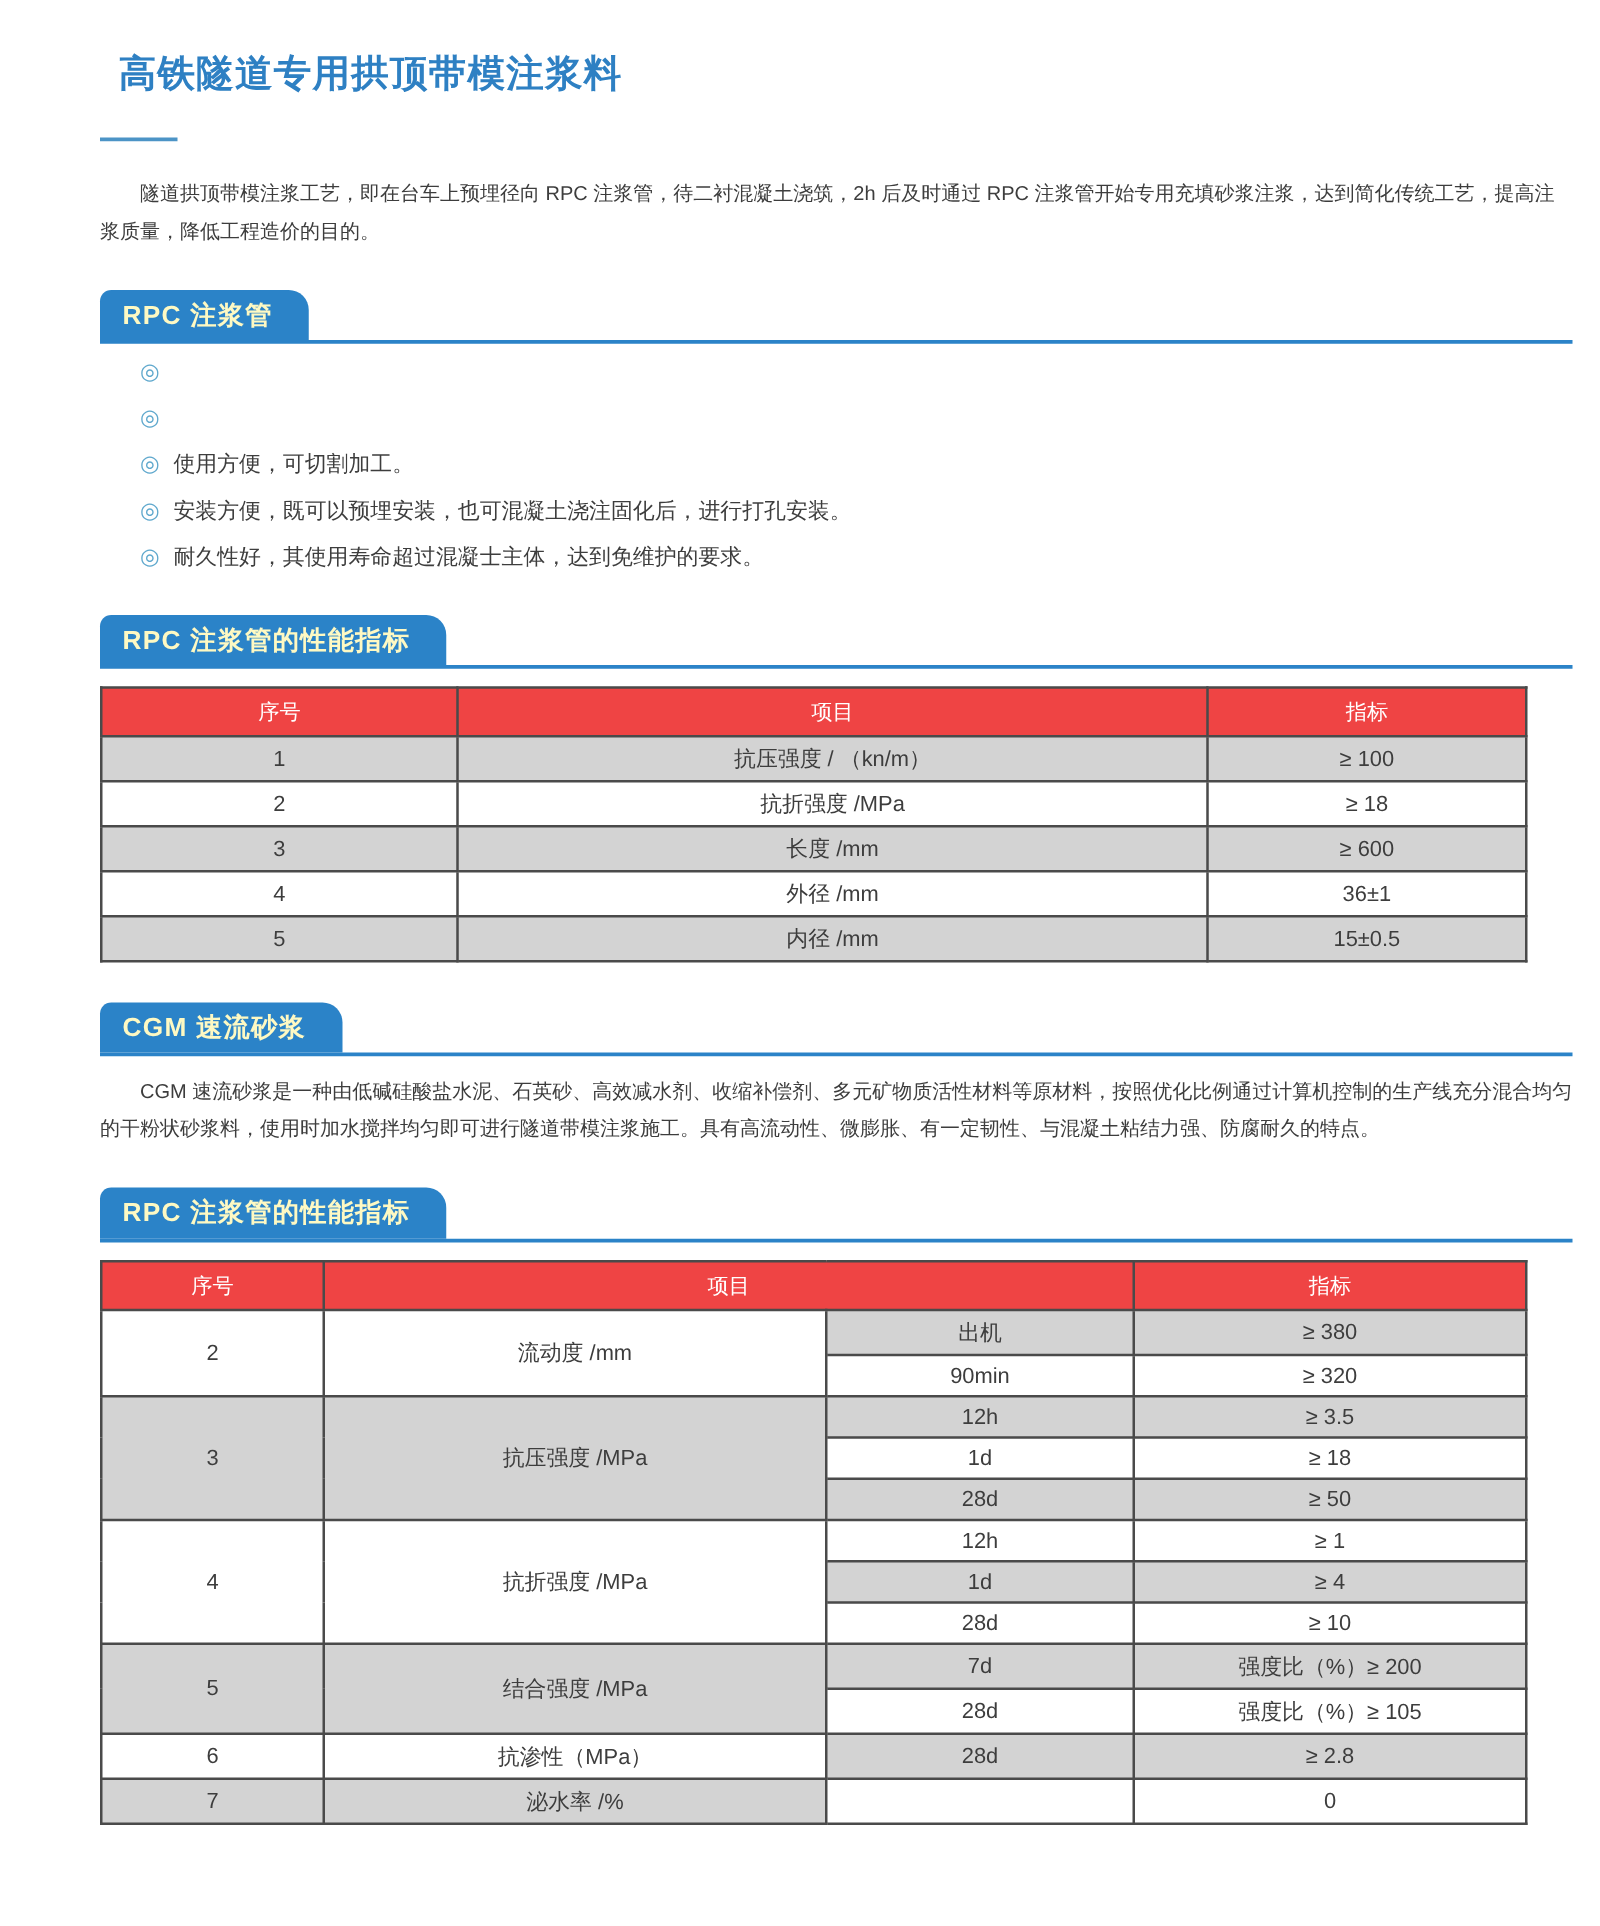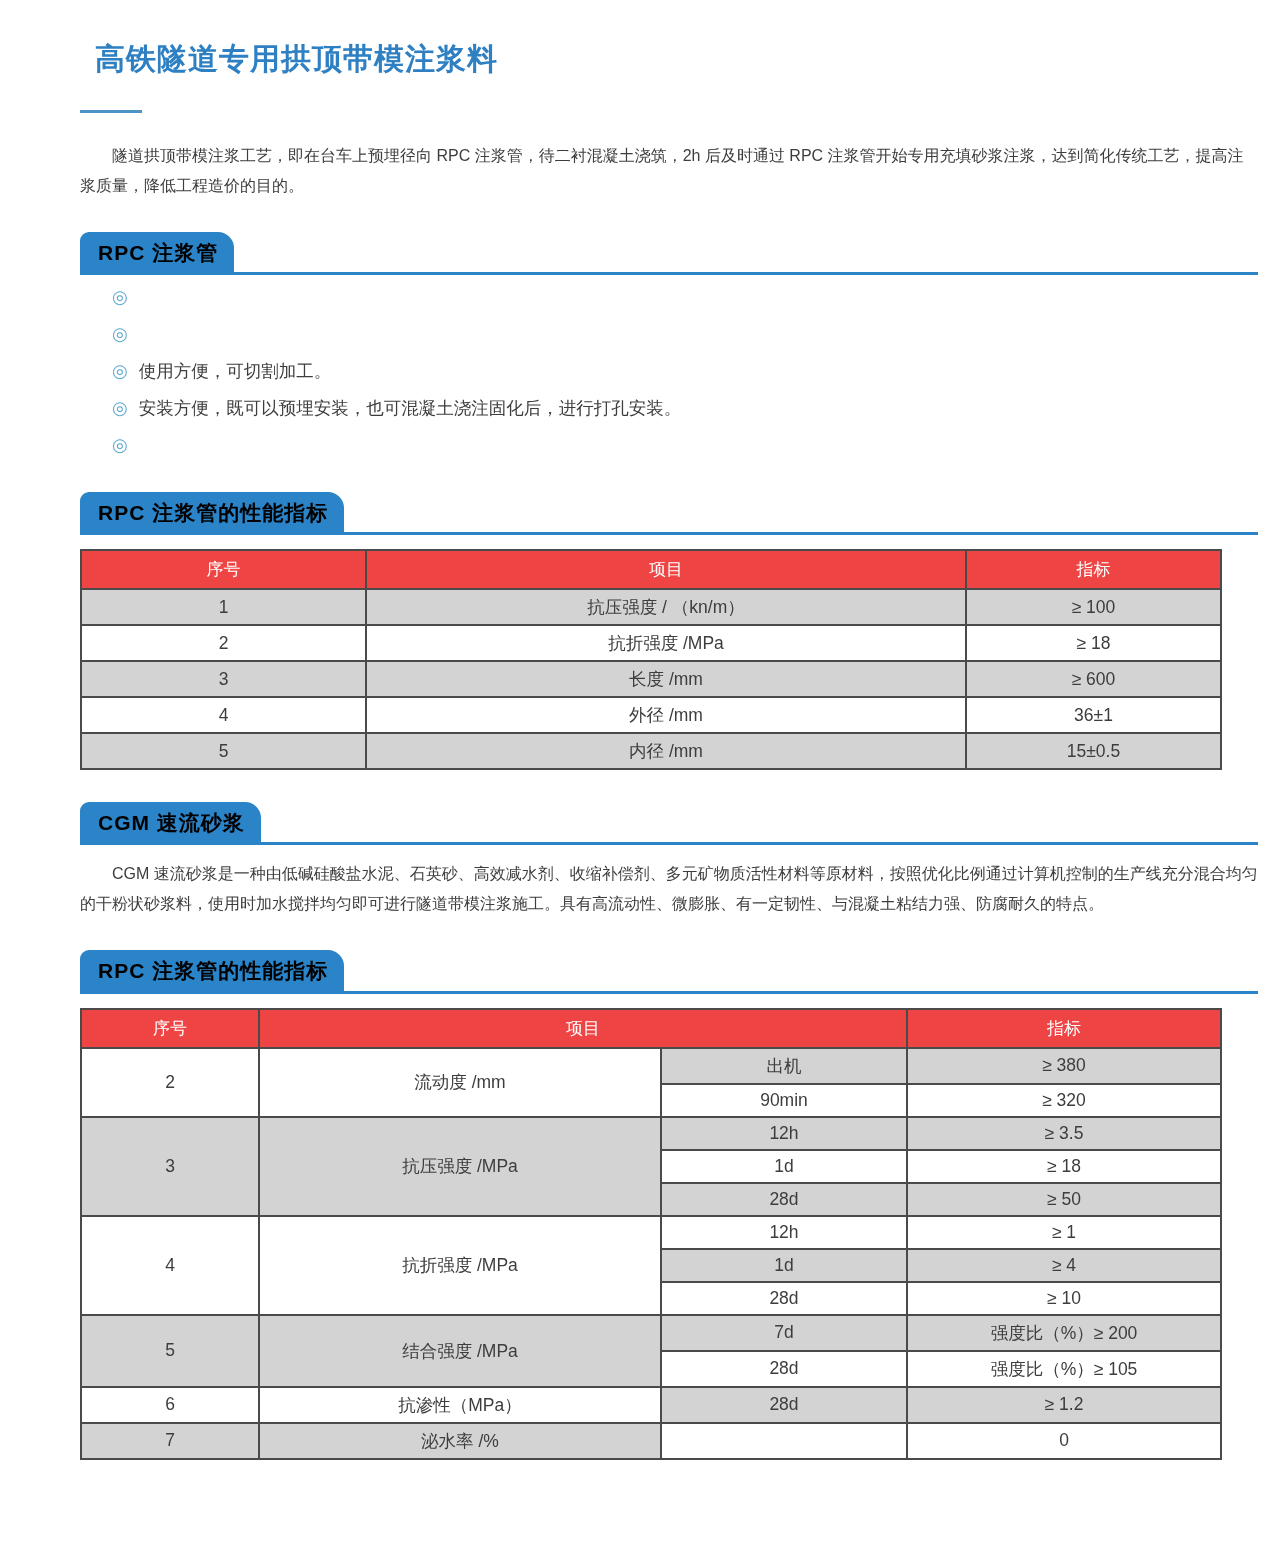--- a/index.html
+++ b/index.html
@@ -16,23 +16,23 @@
   }
   .title-underline { width: 62px; height: 3px; background: #4c94c6; margin-top: 30px; }
 
   p { margin: 0; font-size: 16px; line-height: 1.85; color: #3d3d3d; }
   .indent { text-indent: 2em; }
   .intro { margin-top: 28px; }
   .section-para { margin-top: 14px; }
 
   .section-bar { border-bottom: 3px solid #2b83c8; margin-top: 32px; line-height: 0; }
   .section-tab {
-    display: inline-block; background: #2b83c8; color: #000000;
+    display: inline-block; background: #2b83c8; color: #fef9c3;
     font-size: 21px; font-weight: 700; line-height: 1.2;
-    padding: 8px 16px 7px 18px; border-radius: 9px 16px 0 0;
+    padding: 8px 29px 7px 18px; border-radius: 9px 16px 0 0;
     letter-spacing: 1px;
   }
 
   .bullets { list-style: none; margin: 8px 0 0 0; padding: 0 0 0 32px; }
   .bullets li { font-size: 17.5px; line-height: 1.55; margin: 9px 0; display: flex; align-items: baseline; }
   .bullet-icon { color: #5fa8cd; margin-right: 11px; font-size: 18px; flex: 0 0 auto; }
 
   table.spec-table {
     border-collapse: collapse; width: 1140px; margin-top: 14px;
     text-align: center; font-size: 17.5px; table-layout: fixed;
@@ -68,20 +68,21 @@
       <li>
         <span class="bullet-icon">◎</span>
         <span>使用方便，可切割加工。</span>
       </li>
       <li>
         <span class="bullet-icon">◎</span>
         <span>安装方便，既可以预埋安装，也可混凝土浇注固化后，进行打孔安装。</span>
       </li>
       <li>
         <span class="bullet-icon">◎</span>
+        <span>耐久性好，其使用寿命超过混凝士主体，达到免维护的要求。</span>
       </li>
     </ul>
 
   <div class="section-bar">
     <span class="section-tab">RPC 注浆管的性能指标</span>
   </div>
   <table class="spec-table" id="table1">
     <colgroup>
         <col style="width:285px">
         <col style="width:600px">
@@ -191,21 +192,21 @@
           <td class="gray">强度比（%）≥ 200</td>
         </tr>
         <tr>
           <td class="white">28d</td>
           <td class="white">强度比（%）≥ 105</td>
         </tr>
         <tr>
           <td class="white" rowspan="1">6</td>
           <td class="white" rowspan="1">抗渗性（MPa）</td>
           <td class="gray">28d</td>
-          <td class="gray">≥ 1.2</td>
+          <td class="gray">≥ 2.8</td>
         </tr>
         <tr>
           <td class="gray" rowspan="1">7</td>
           <td class="gray" rowspan="1">泌水率 /%</td>
           <td class="white"></td>
           <td class="white">0</td>
         </tr>
       </tbody>
   </table>
 

